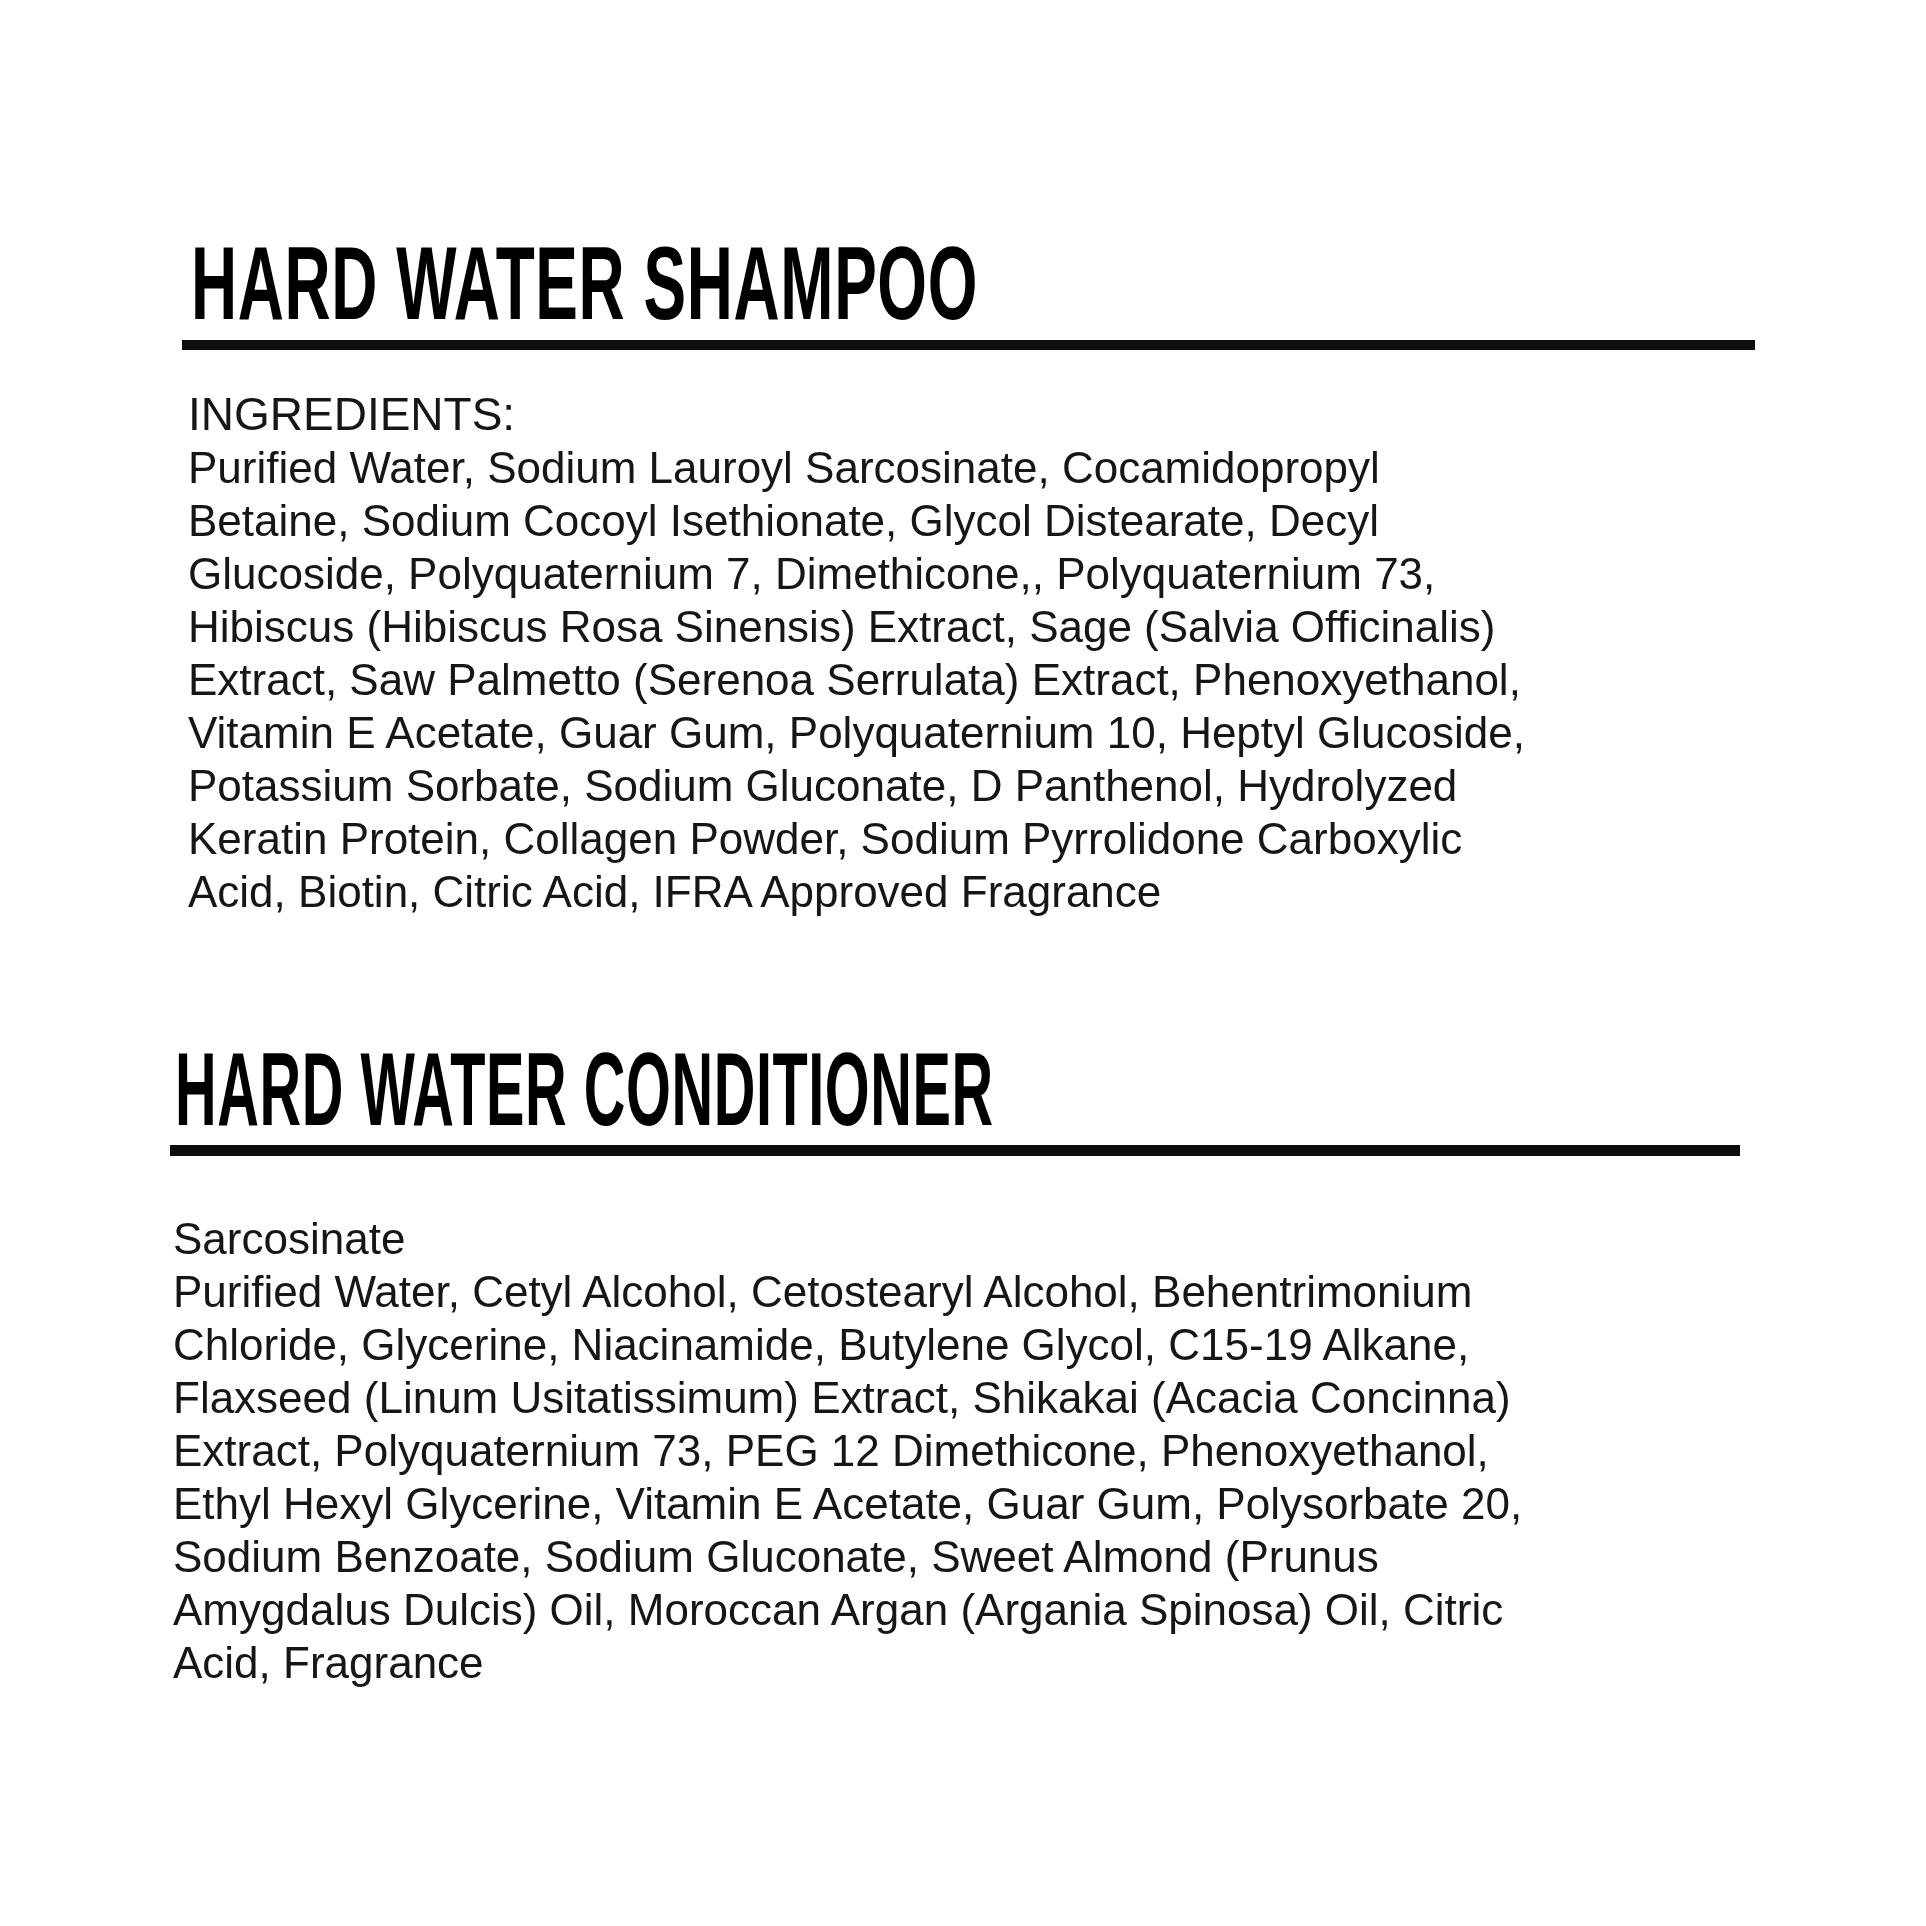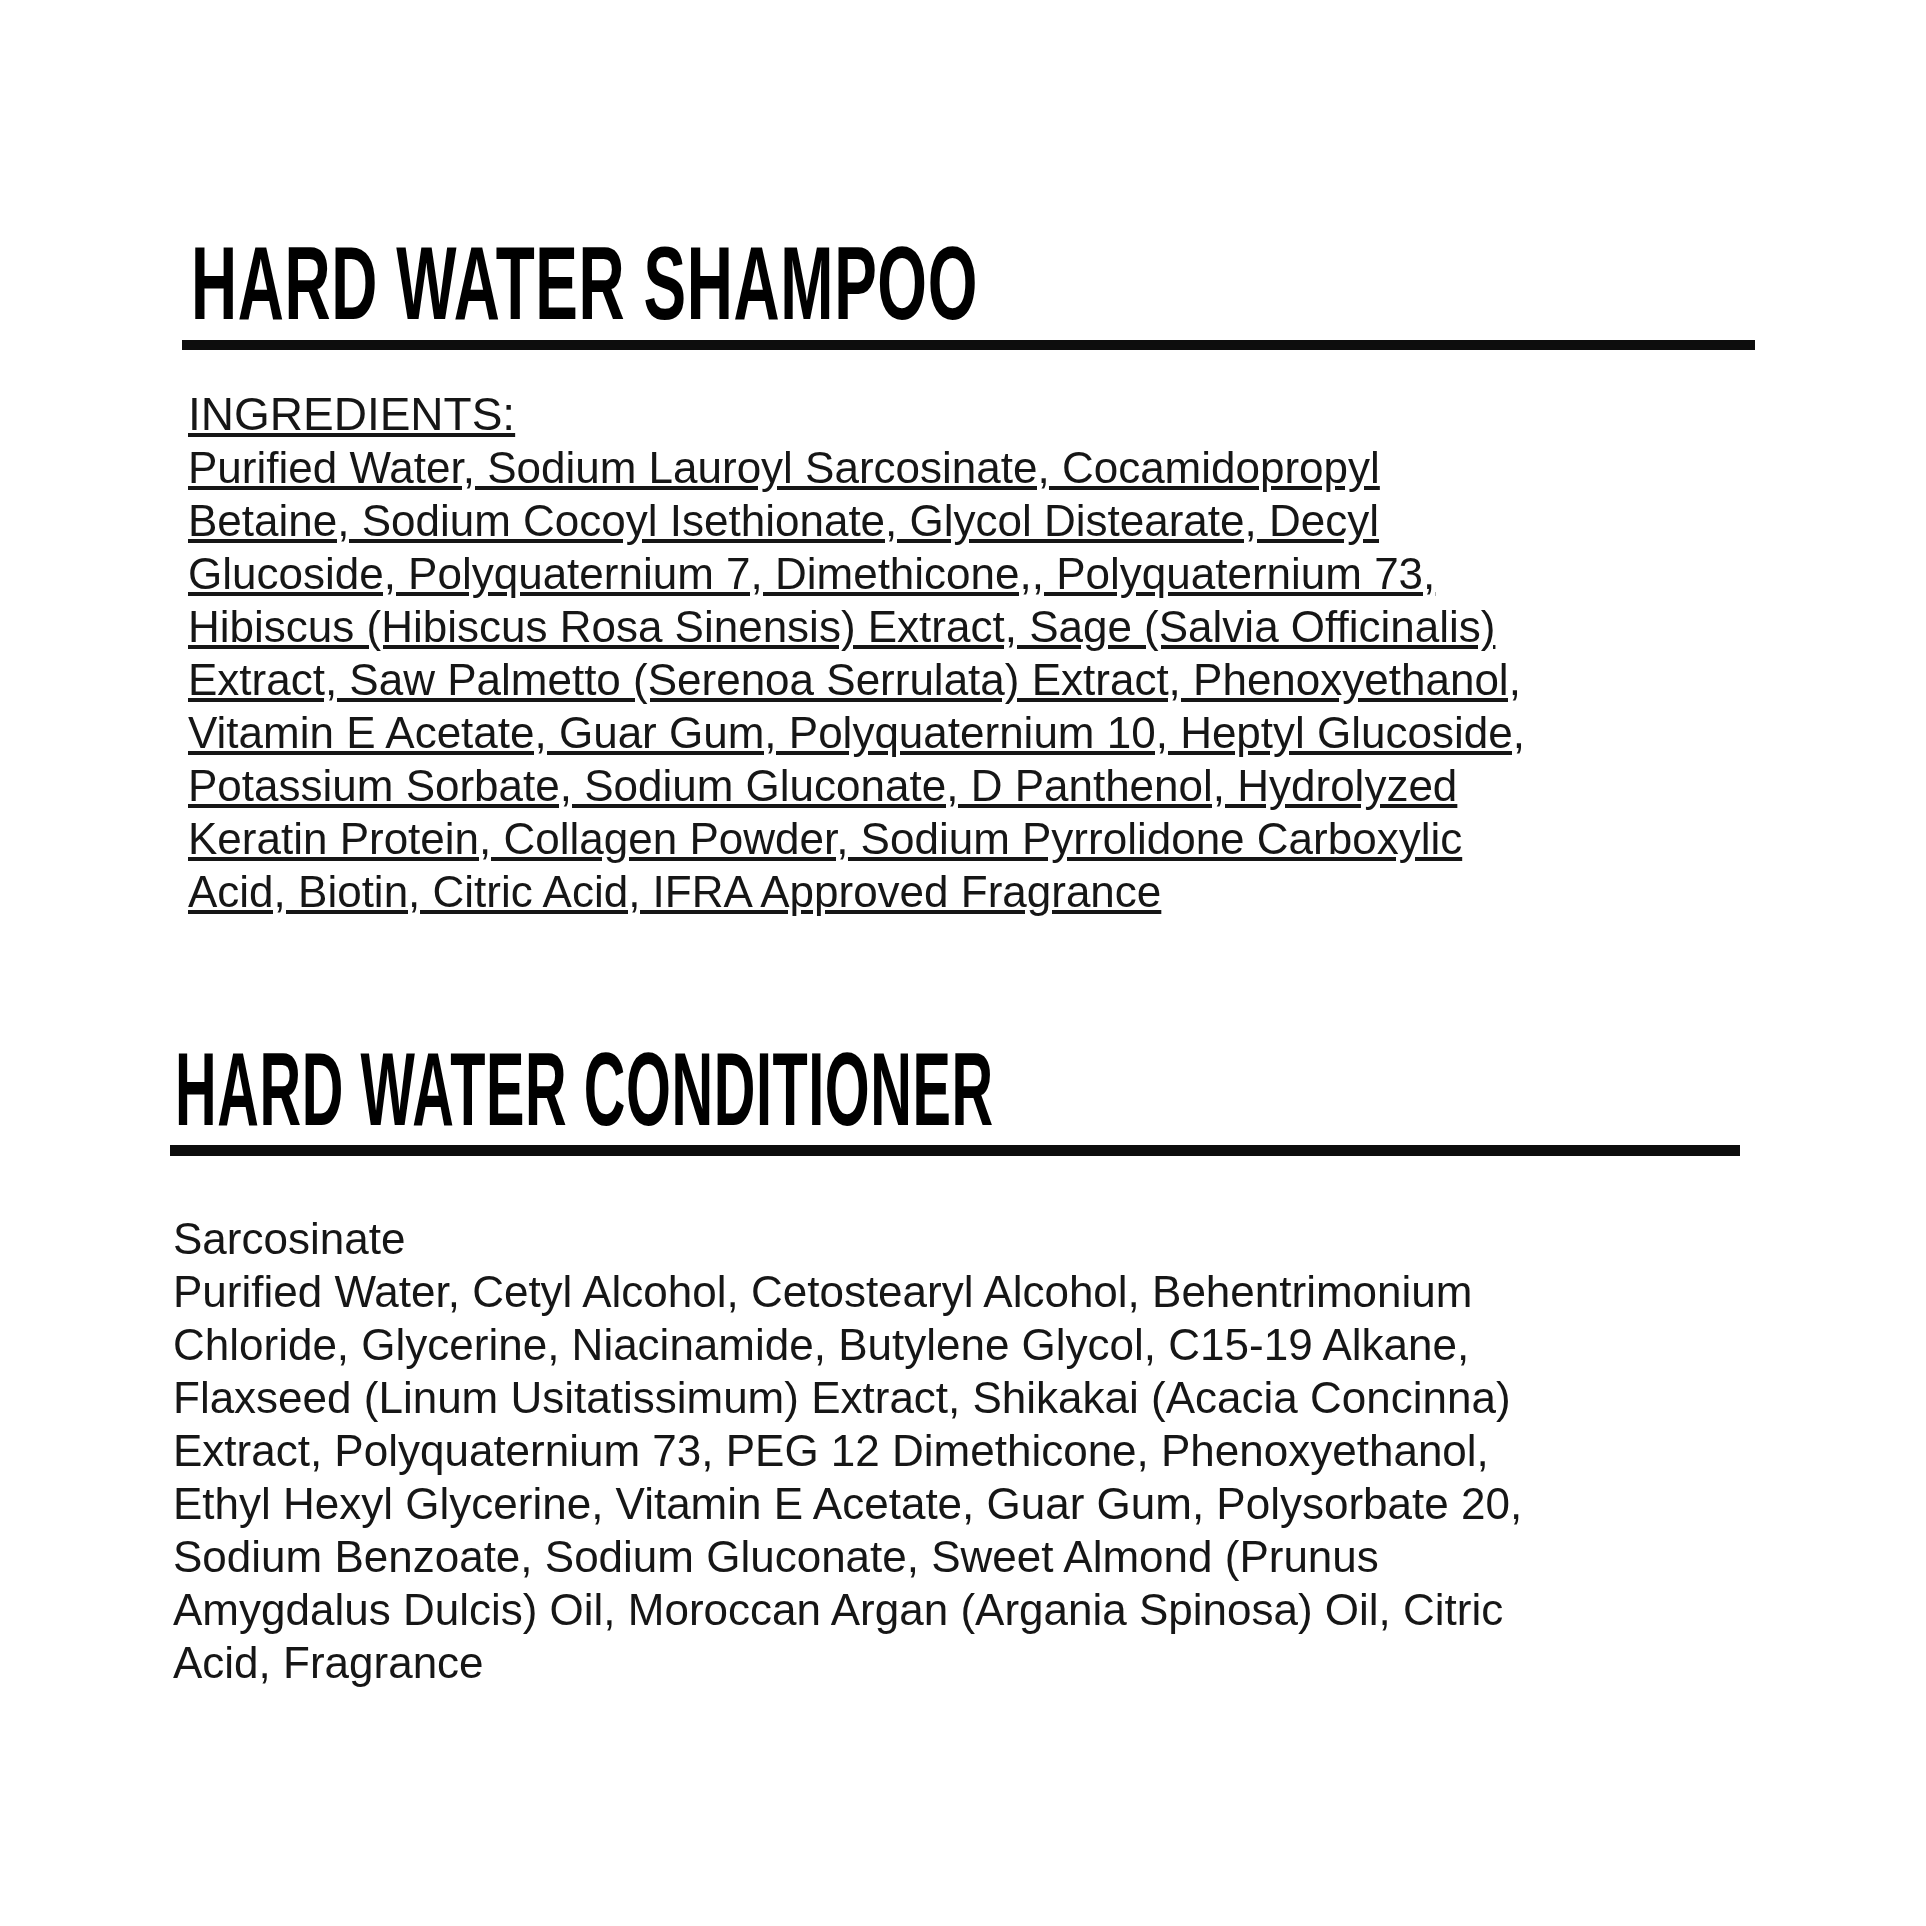--- a/index.html
+++ b/index.html
@@ -40,21 +40,21 @@
   }
   .divider-1{left:182px;top:340px;width:1573px;height:10px;}
   .divider-2{left:170px;top:1145px;width:1570px;height:11px;}
   .ingredients-block{
     position:absolute;
     width:1683px;
     color:#161616;
     font-size:44px;
     line-height:53px;
   }
-  .block-1{left:188px;top:388px;text-decoration:underline;}
+  .block-1{left:188px;top:388px;}
   .block-2{left:173px;top:1212px;}
   .ingredients-label{
     margin:0;
     font-weight:400;
     font-size:inherit;
     line-height:inherit;
   }
   .label-caps{font-size:46px;}
   .ingredients-text{
     white-space:pre-line;

